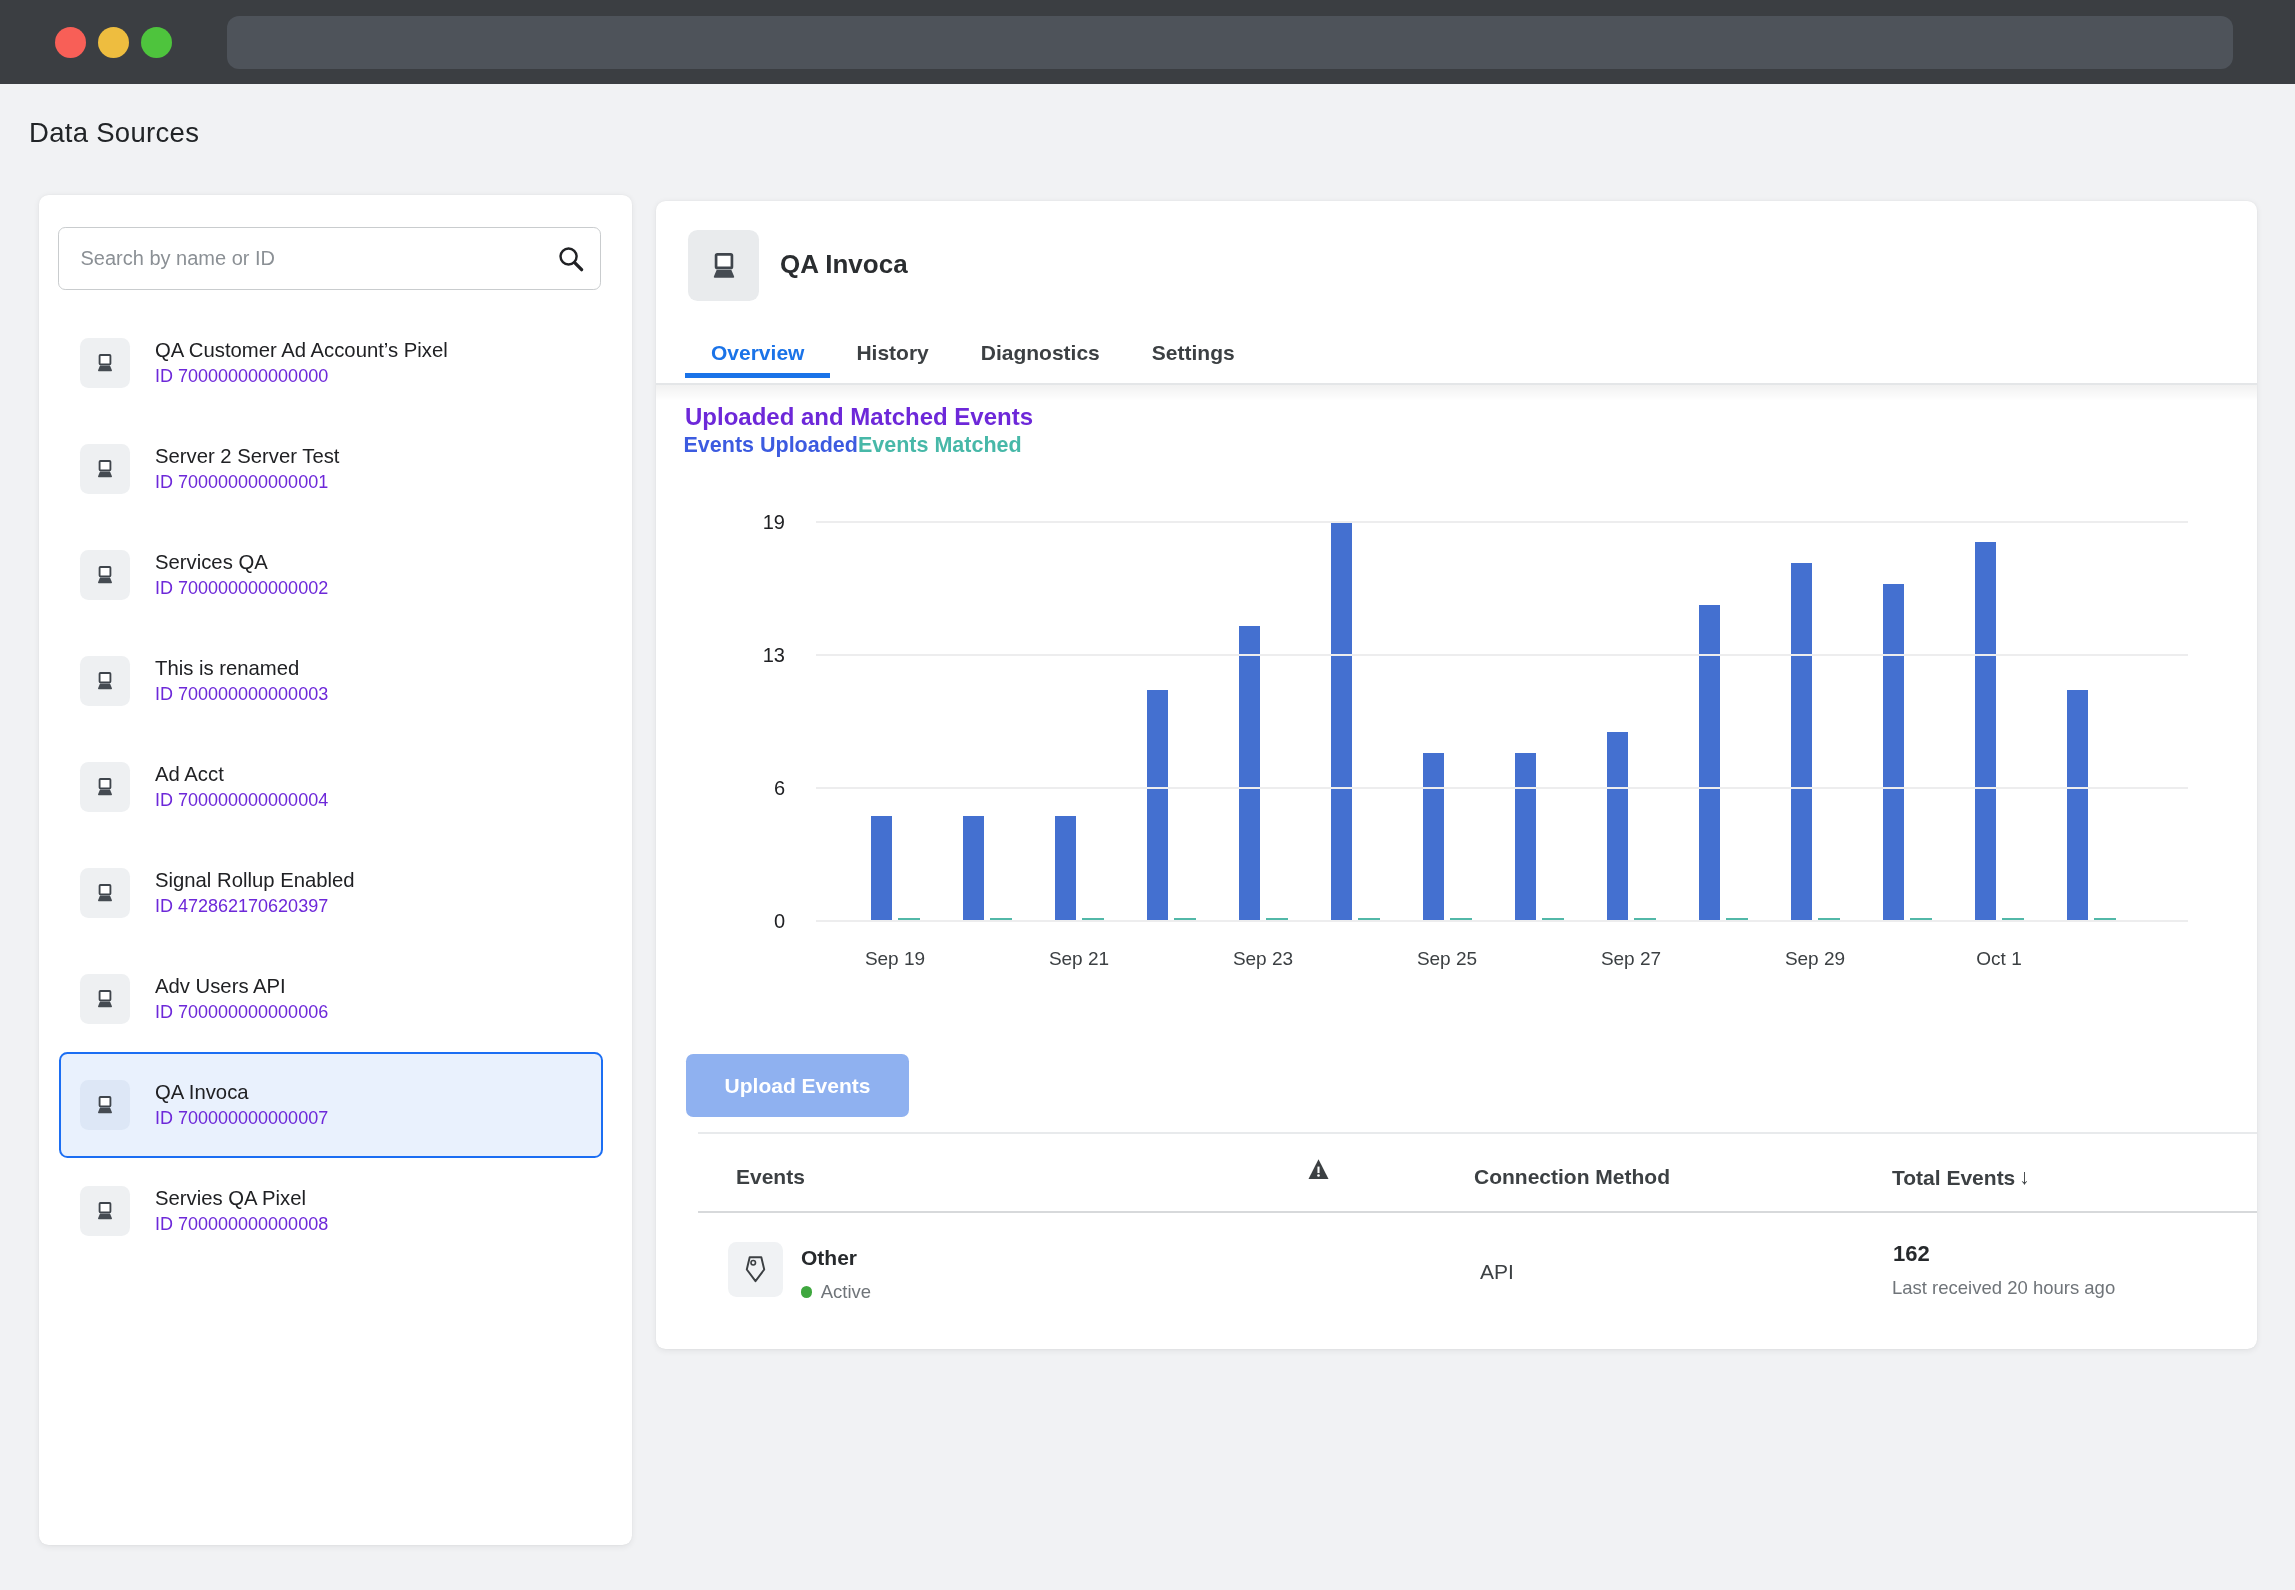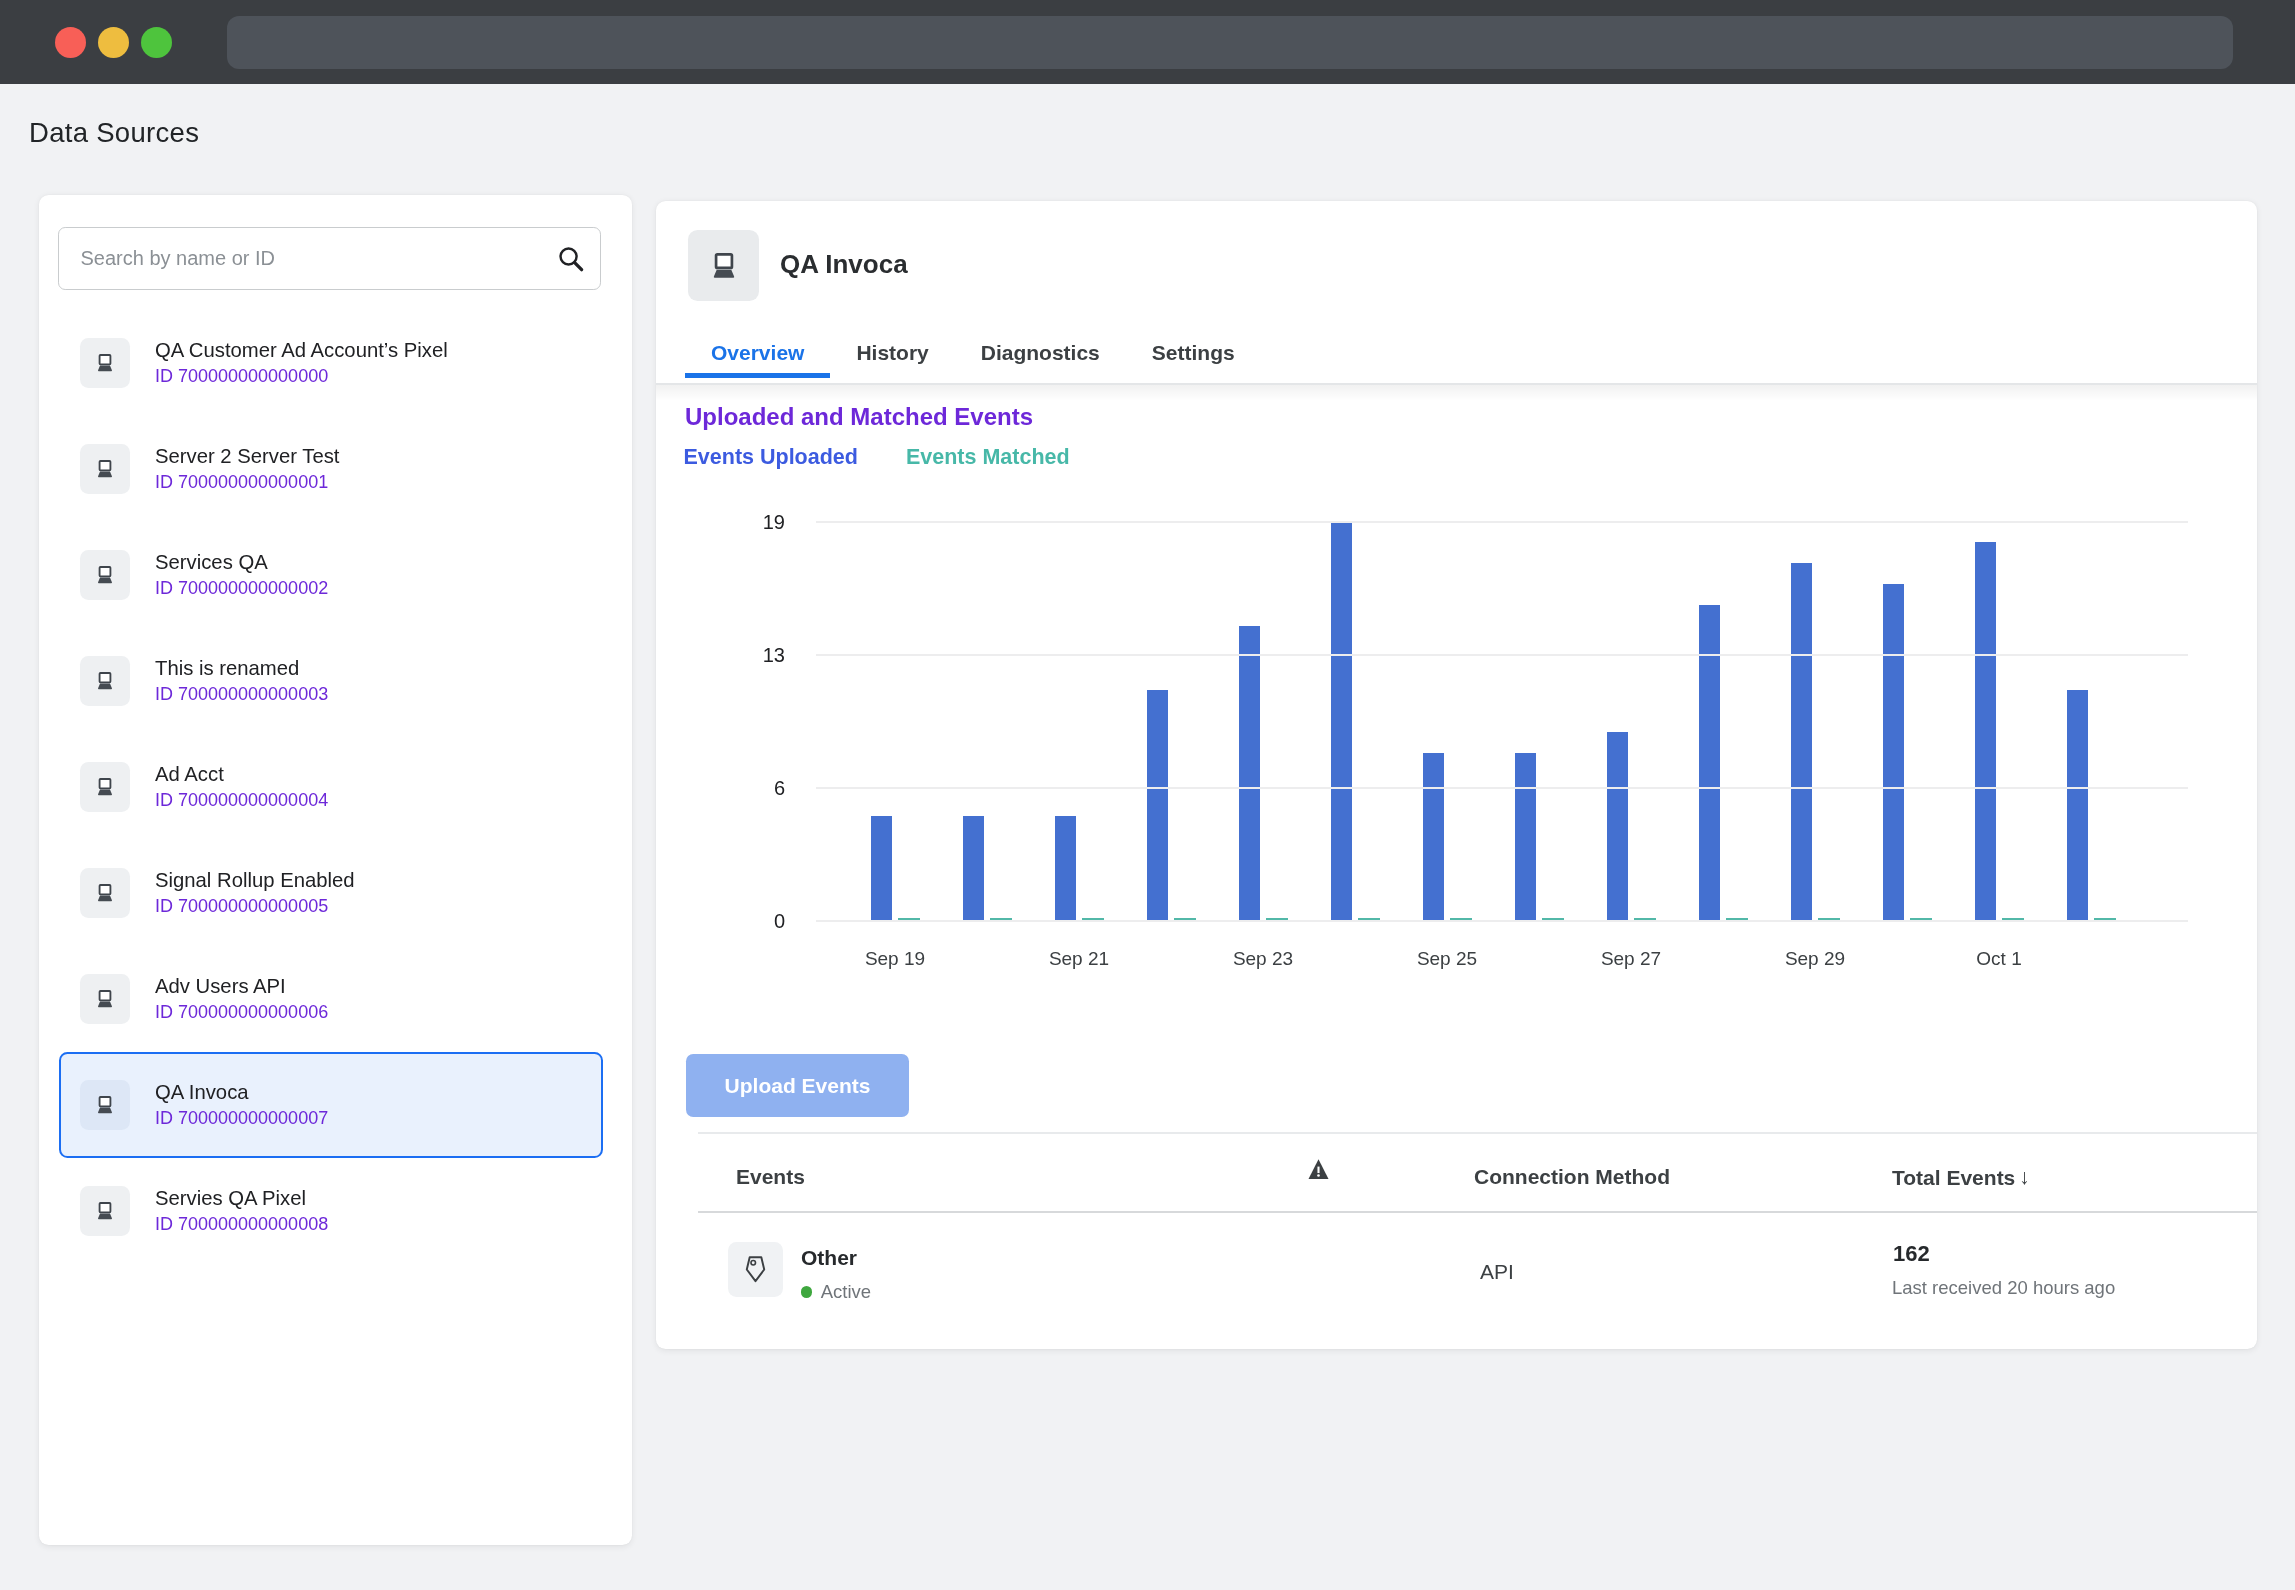--- a/index.html
+++ b/index.html
@@ -49,21 +49,21 @@
   #tabs { position:absolute; left:29px; top:127px; display:flex; }
   .tab { position:relative; height:49px; line-height:49px; padding:0 26px; font-size:21px; font-weight:700;
          color:#3c4043; cursor:pointer; }
   .tab.active { color:#1a73e8; }
   .tab.active::after { content:""; position:absolute; left:0; right:0; bottom:-1.2px; height:5.4px; background:#1a73e8; }
   #tab-divider { position:absolute; left:0; top:182px; width:100%; height:1.8px; background:#e4e6e8; }
   #tab-shadow { position:absolute; left:0; top:184px; width:100%; height:15.5px;
                 background:linear-gradient(to bottom, rgba(0,0,0,.055), rgba(0,0,0,0)); }
 
   #section-title { position:absolute; left:29px; top:202px; font-size:24px; font-weight:700; color:#6d28d9; }
-  #legend { position:absolute; left:27.5px; top:244px; display:flex; gap:48px; }
+  #legend { position:absolute; left:27.5px; top:232px; display:flex; }
   .legend-item { font-size:21.5px; font-weight:700; }
 
   
   #plot { position:absolute; left:160px; top:320px; width:1372px; height:401px; }
   .gridline { position:absolute; left:0; right:0; height:1.8px; background:#ededee; }
   .ylabel { position:absolute; right:calc(100% + 31px); transform:translateY(-50%); font-size:20px; color:#202124; }
   #bars { position:absolute; left:33px; top:0; bottom:0; width:1289px; display:flex; align-items:flex-end; }
   .bar-group { width:92px; height:100%; display:flex; align-items:flex-end; justify-content:center; gap:6px; }
   .bar { width:21.5px; }
   #xlabels { position:absolute; left:193px; top:747px; width:1289px; display:flex; }
@@ -175,21 +175,21 @@
       </div>
       <div class="ds-item">
         <span class="icon-box">
           <svg width="26" height="26" viewBox="0 0 24 24">
             <rect x="7" y="4.6" width="10" height="8.6" rx="0.8" fill="#fff" stroke="#3f454c" stroke-width="1.7"></rect>
             <path d="M5.6 18.6 L7.4 14.4 h9.2 l1.8 4.2 q0.3 0.9 -0.7 0.9 H6.3 q-1 0 -0.7 -0.9 Z" fill="#454b52"></path>
           </svg>
         </span>
         <span>
           <div class="ds-name">Signal Rollup Enabled</div>
-          <div class="ds-id">ID 700000000000005</div>
+          <div class="ds-id">ID 472862170620397</div>
         </span>
       </div>
       <div class="ds-item">
         <span class="icon-box">
           <svg width="26" height="26" viewBox="0 0 24 24">
             <rect x="7" y="4.6" width="10" height="8.6" rx="0.8" fill="#fff" stroke="#3f454c" stroke-width="1.7"></rect>
             <path d="M5.6 18.6 L7.4 14.4 h9.2 l1.8 4.2 q0.3 0.9 -0.7 0.9 H6.3 q-1 0 -0.7 -0.9 Z" fill="#454b52"></path>
           </svg>
         </span>
         <span>

